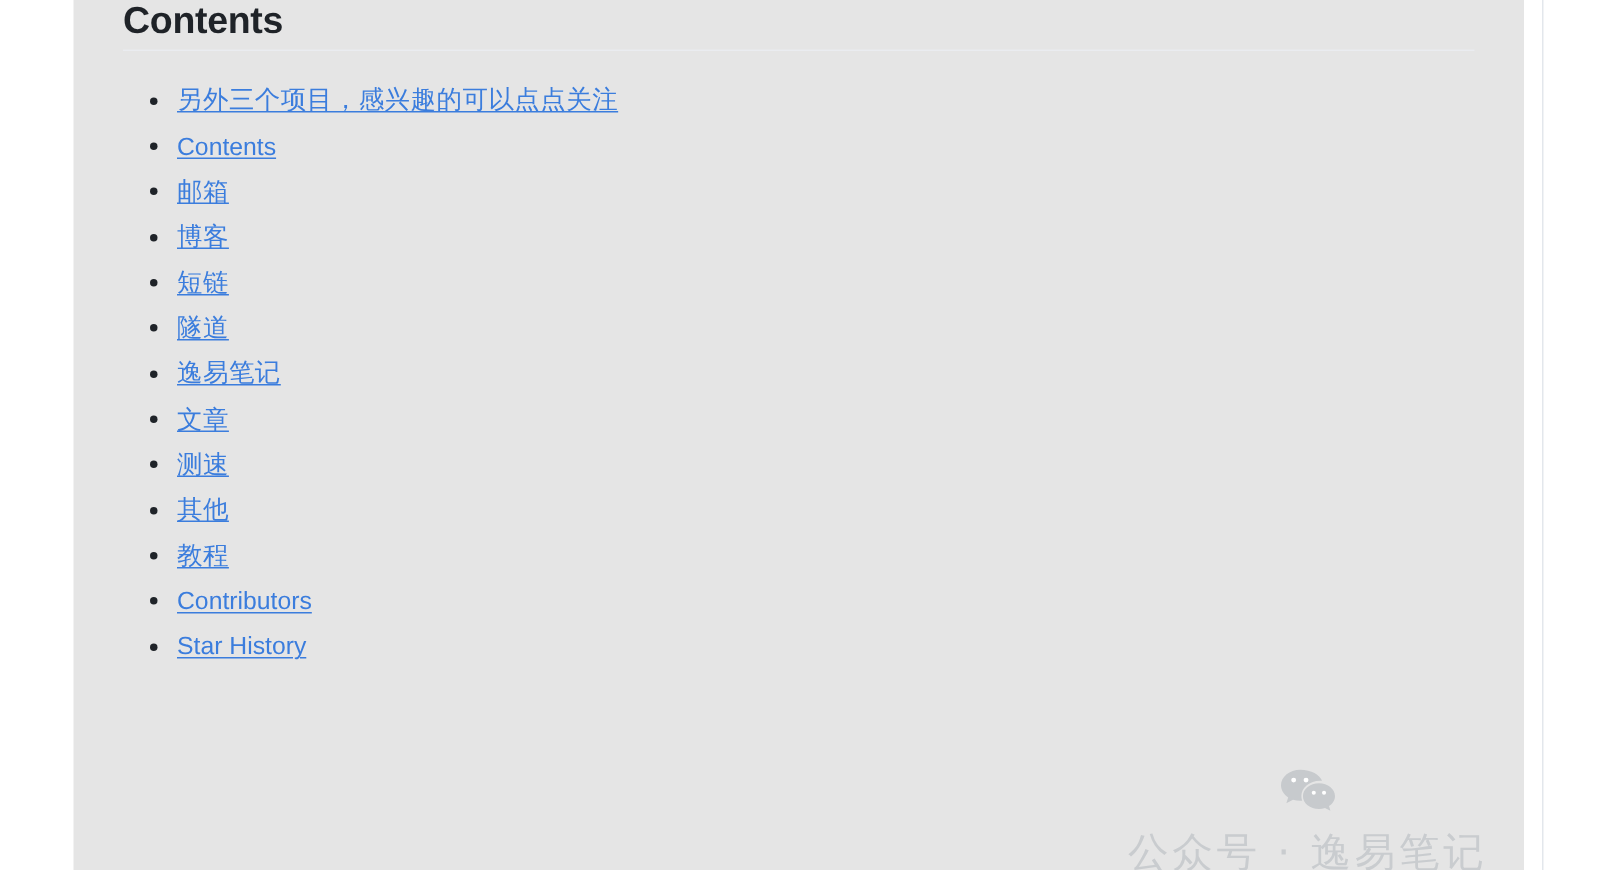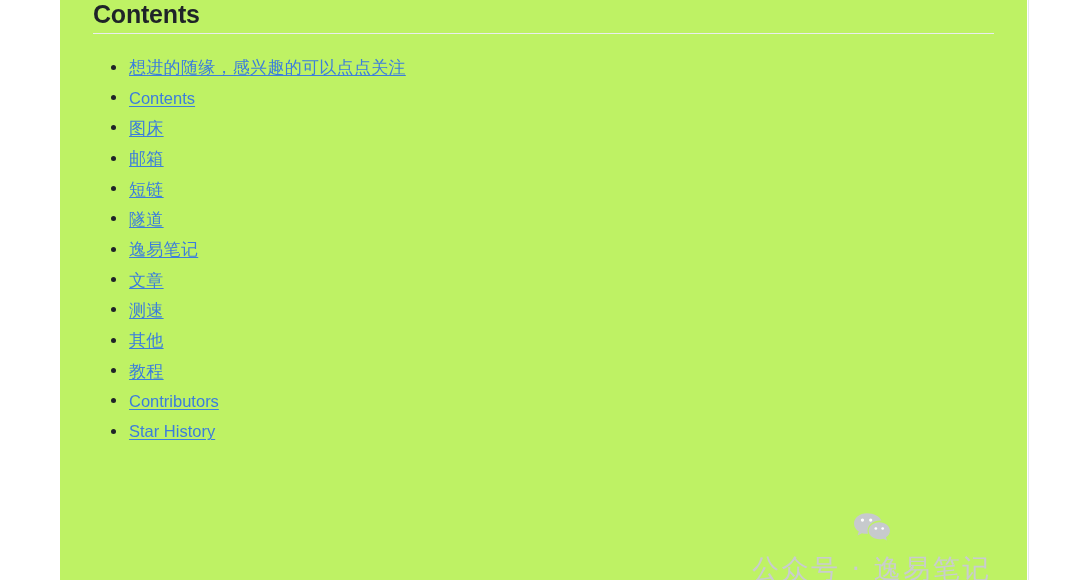--- a/index.html
+++ b/index.html
@@ -32,25 +32,25 @@
     width: 1px;
     height: 580px;
     background: #e3e7ec;
   }
   .frame-rule.left  { left: 60px; }
   .frame-rule.right { left: 1028px; }
 
   
   #content-column {
     position: absolute;
-    left: 60px;
+    left: 49px;
     top: 0;
     width: 967px;
     height: 580px;
-    background: #bef264;
+    background: #e5e5e5;
     box-sizing: border-box;
   }
 
   #contents-heading {
     position: absolute;
     left: 33px;
     top: -2px;
     margin: 0;
     font-size: 25px;
     line-height: 32px;
@@ -156,33 +156,33 @@
 
   <div id="content-column">
 
     <h2 id="contents-heading">Contents</h2>
 
     <div id="heading-rule"></div>
 
     <ul id="toc-list">
       <li>
         <span class="bullet"></span>
-        <a href="#" class="cjk">想进的随缘，感兴趣的可以点点关注</a>
+        <a href="#" class="cjk">另外三个项目，感兴趣的可以点点关注</a>
       </li>
       <li>
         <span class="bullet"></span>
         <a href="#" class="latin">Contents</a>
       </li>
       <li>
         <span class="bullet"></span>
-        <a href="#" class="cjk">图床</a>
-      </li>
-      <li>
-        <span class="bullet"></span>
         <a href="#" class="cjk">邮箱</a>
+      </li>
+      <li>
+        <span class="bullet"></span>
+        <a href="#" class="cjk">博客</a>
       </li>
       <li>
         <span class="bullet"></span>
         <a href="#" class="cjk">短链</a>
       </li>
       <li>
         <span class="bullet"></span>
         <a href="#" class="cjk">隧道</a>
       </li>
       <li>

